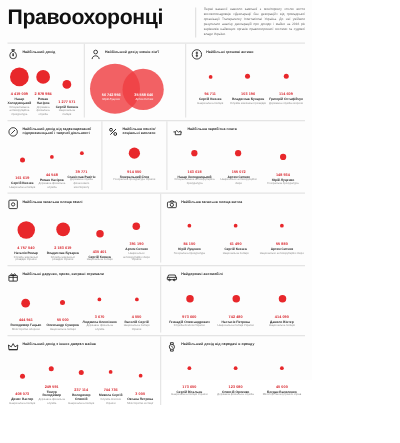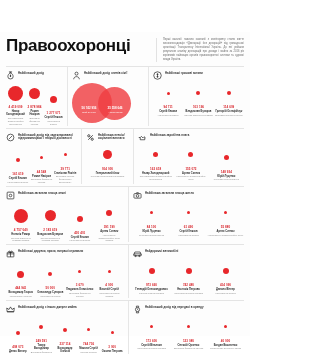--- a/index.html
+++ b/index.html
@@ -3,21 +3,21 @@
 <meta charset="utf-8">
 <style>
   html,body{margin:0;padding:0;}
   body{
     width:250px;height:354px;overflow:hidden;
     background:#ffffff;
     font-family:"Liberation Sans","DejaVu Sans",sans-serif;
     color:#1a1a1a;
     -webkit-font-smoothing:antialiased;
   }
-  .page{position:relative;width:250px;height:304px;background:#fdfdfd;margin-top:32px;}
+  .page{position:relative;width:250px;height:304px;background:#fdfdfd;}
 
   
   .header{display:flex;padding:6px 6px 2px 6px;}
   .header-left{flex:0 0 148px;}
   .title{
     font-size:17px;font-weight:bold;line-height:0.98;
     letter-spacing:-0.3px;color:#111;
   }
   .title .l2{display:block;}
   .target-o{

